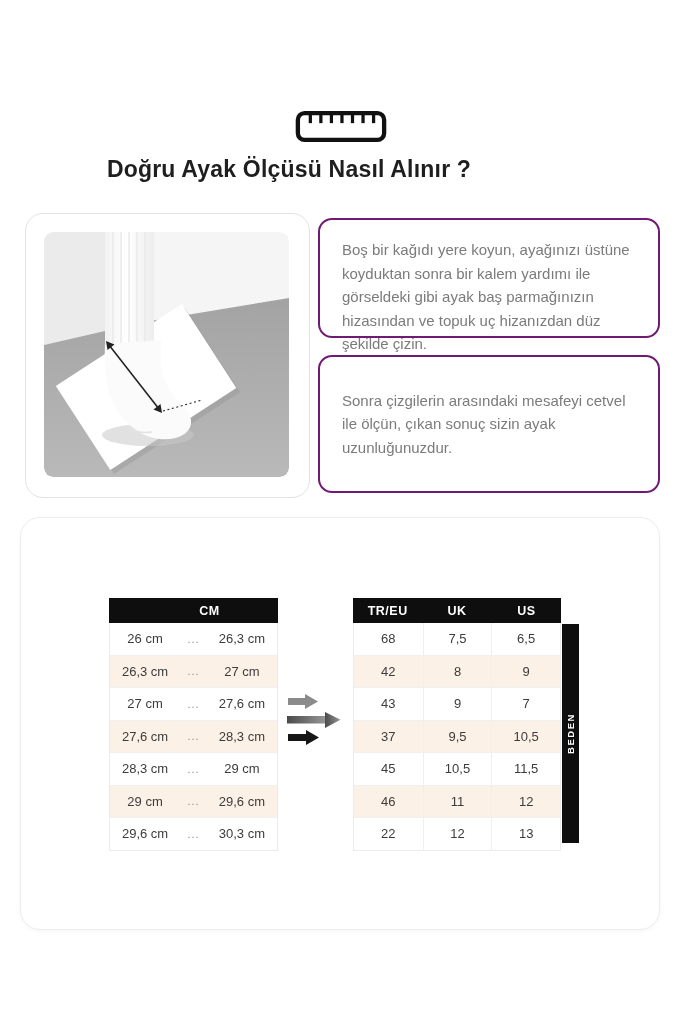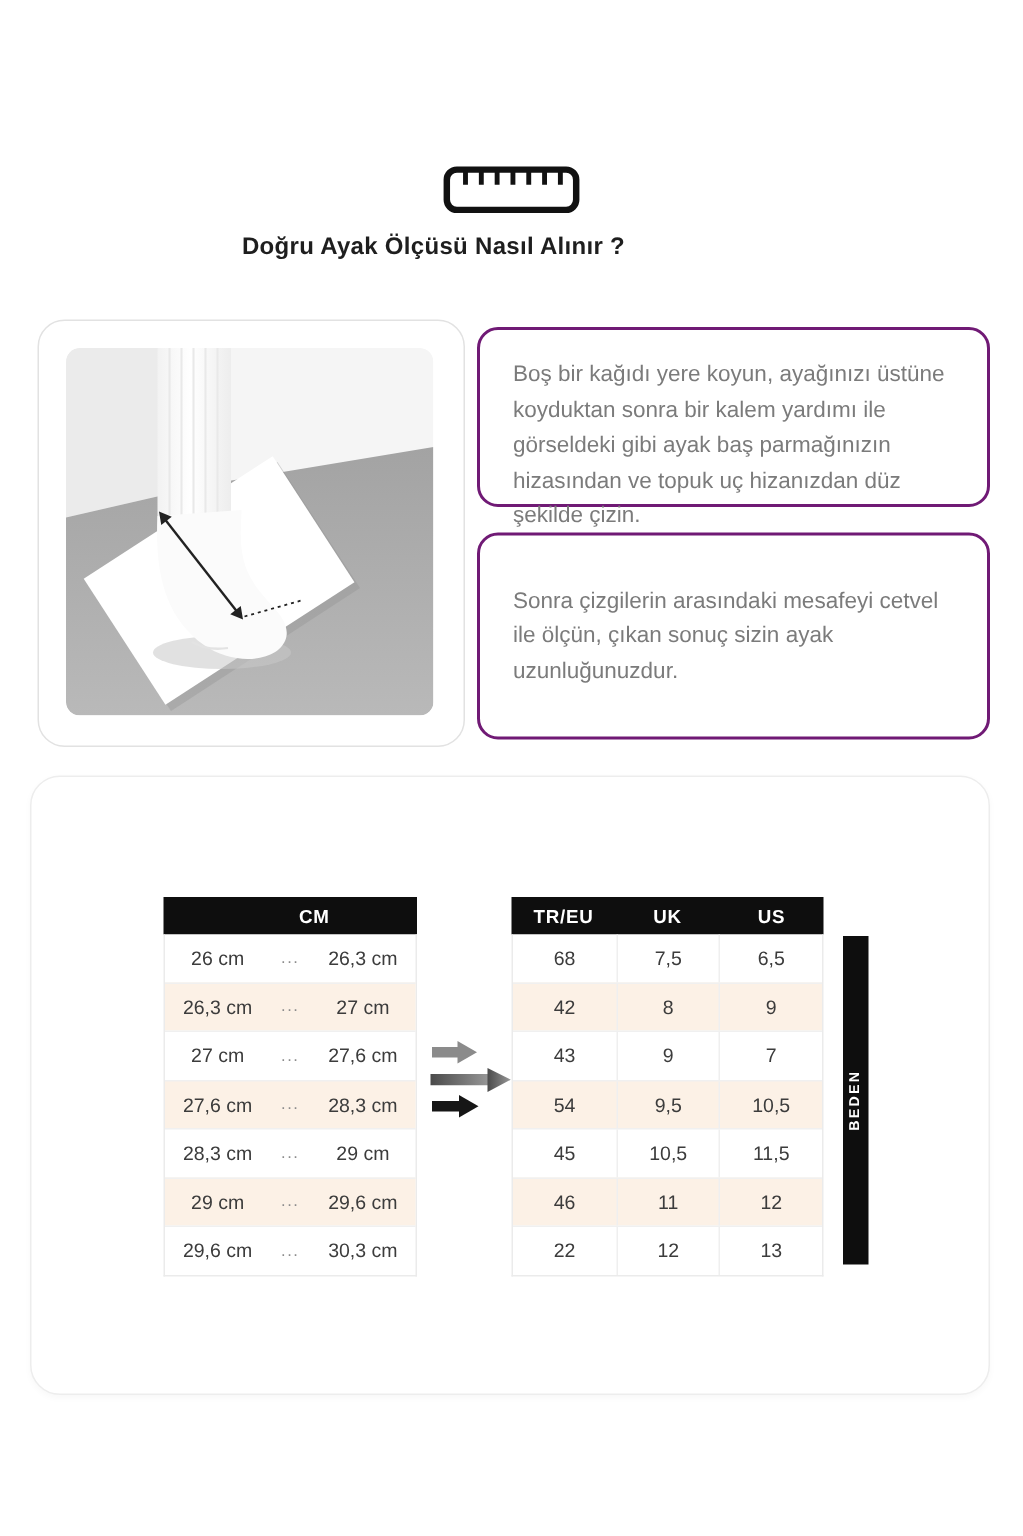--- a/index.html
+++ b/index.html
@@ -5,21 +5,21 @@
   html,body{margin:0;padding:0;}
   body{
     width:682px;height:1024px;position:relative;background:#ffffff;
     font-family:"Liberation Sans",sans-serif;overflow:hidden;
     -webkit-font-smoothing:antialiased;
   }
   
   .ruler-wrap{position:absolute;top:110px;left:0;width:682px;text-align:center;}
   .page-title{
     position:absolute;top:156px;left:0;width:578px;text-align:center;
-    font-size:16px;font-weight:700;color:#1e1e1e;letter-spacing:.2px;
+    font-size:23px;font-weight:700;color:#1e1e1e;letter-spacing:.2px;
   }
   .photo-card{
     position:absolute;left:25px;top:213px;width:285px;height:285px;
     border:1.5px solid #e2e2e2;border-radius:18px;background:#fff;box-sizing:border-box;
   }
   .photo-card svg{position:absolute;left:18px;top:18px;border-radius:9px;}
   .info-box{
     position:absolute;left:318px;width:342px;border:2px solid #701a75;
     border-radius:14px;background:#fff;box-sizing:border-box;
     color:#7b7b7b;font-size:15px;line-height:23.5px;
@@ -36,21 +36,21 @@
     position:absolute;top:25px;left:0;width:100%;text-align:center;
     font-size:19.5px;font-weight:700;color:#1e1e1e;
   }
   .tbl{position:absolute;top:80px;}
   .tbl-head{
     background:#0e0e0e;color:#ffffff;height:25px;display:grid;align-items:center;
     font-size:12.5px;font-weight:700;letter-spacing:.5px;text-align:center;
   }
   .cm-tbl{left:88px;width:169px;}
   .cm-tbl .tbl-head{grid-template-columns:1fr;padding-left:32px;}
-  .intl-tbl{left:320px;width:208px;}
+  .intl-tbl{left:332px;width:208px;}
   .intl-tbl .tbl-head{grid-template-columns:1fr 1fr 1fr;}
   .tbl-body{border:1px solid #ebebeb;border-top:none;box-sizing:border-box;background:#fff;}
   .trow{
     height:31.5px;display:grid;align-items:center;text-align:center;
     font-size:13px;font-weight:500;color:#3c3c3c;
   }
   .cm-tbl .trow{grid-template-columns:42% 16% 42%;}
   .intl-tbl .trow{grid-template-columns:1fr 1fr 1fr;}
   .trow + .trow{border-top:1px solid #f0f0f0;}
   .trow.alt{background:#fcf1e6;}
@@ -225,21 +225,21 @@
           <span class="">42</span>
           <span class="">8</span>
           <span class="">9</span>
         </div>
         <div class="trow">
           <span class="">43</span>
           <span class="">9</span>
           <span class="">7</span>
         </div>
         <div class="trow alt">
-          <span class="">54</span>
+          <span class="">37</span>
           <span class="">9,5</span>
           <span class="">10,5</span>
         </div>
         <div class="trow">
           <span class="">45</span>
           <span class="">10,5</span>
           <span class="">11,5</span>
         </div>
         <div class="trow alt">
           <span class="">46</span>

